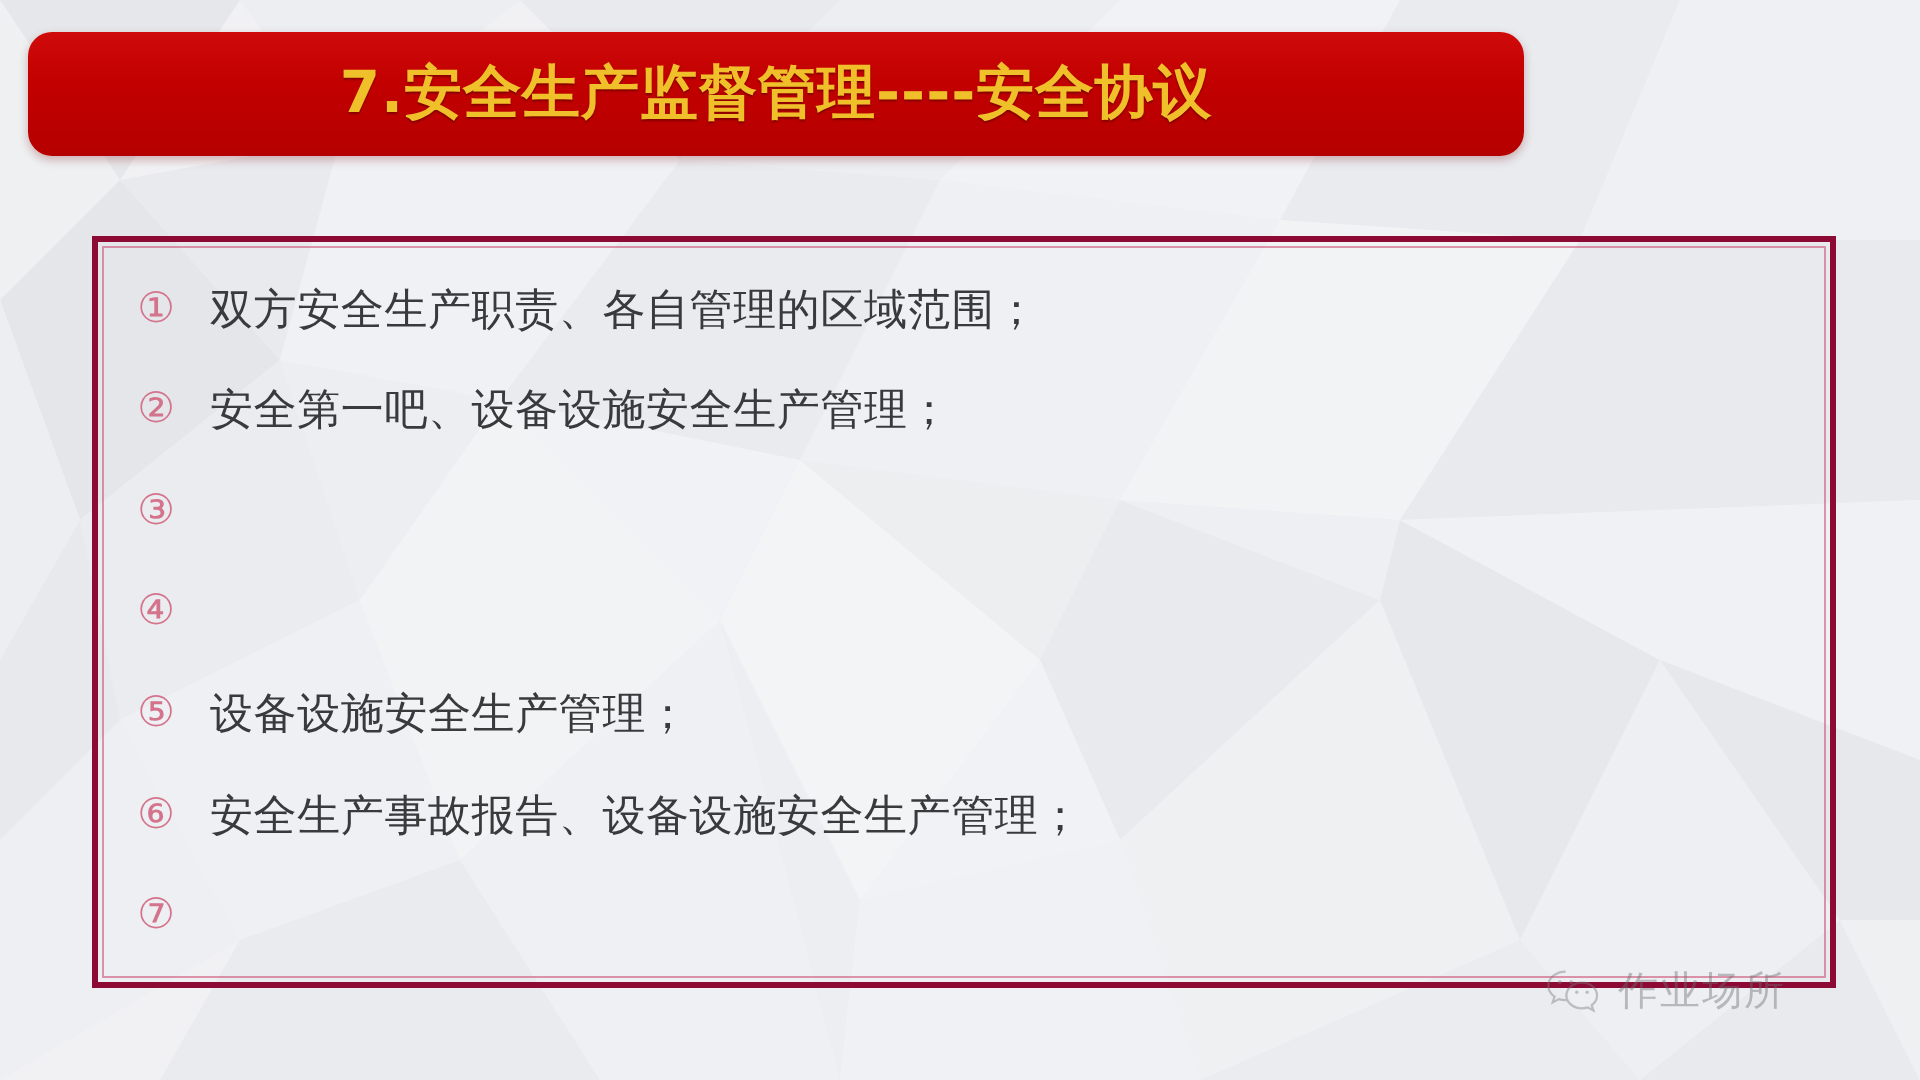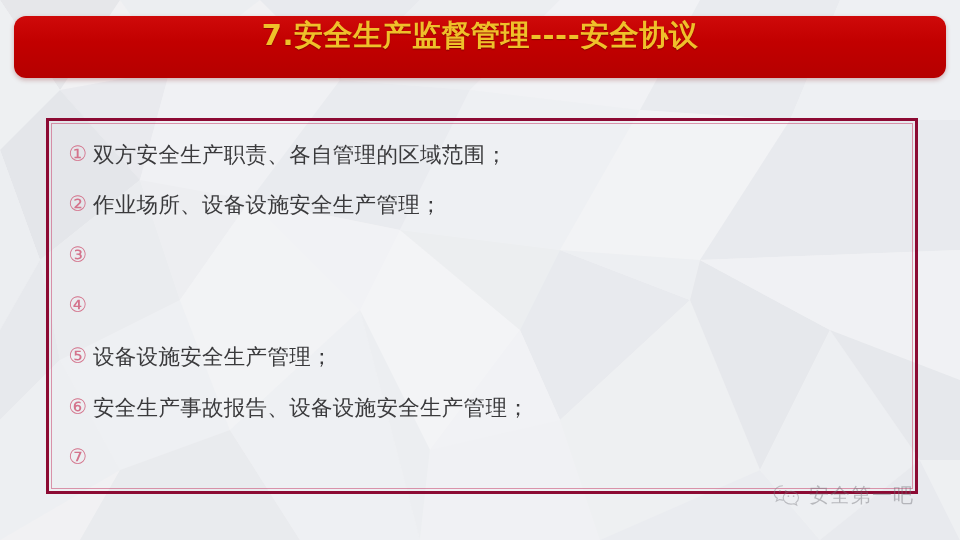--- a/index.html
+++ b/index.html
@@ -29,26 +29,27 @@
     width: 960px;
     height: 540px;
     display: block;
   }
 
   
   #title-banner {
     position: absolute;
     left: 14px;
     top: 16px;
-    width: 932px;
+    width: 748px;
     height: 62px;
     border-radius: 12px;
     background: linear-gradient(180deg, #cf0a0a 0%, #c20000 42%, #b50000 100%);
     box-shadow: 0 2px 5px rgba(120, 0, 0, 0.28);
     display: flex;
+    align-items: center;
     justify-content: center;
   }
   #title-text {
     color: #efc02a;
     font-size: 29px;
     font-weight: bold;
     letter-spacing: 0.5px;
     white-space: nowrap;
     text-shadow: 0 1px 1px rgba(90, 0, 0, 0.55);
     font-family: "DejaVu Sans", "Liberation Sans", sans-serif;
@@ -93,20 +94,21 @@
     flex: 0 0 auto;
     width: 30px;
     text-align: center;
     font-size: 21px;
     color: #d4738c;
     font-family: "DejaVu Sans", "Liberation Sans", sans-serif;
     line-height: 1;
   }
   .item-text {
     flex: 1 1 auto;
+    margin-left: 12px;
     font-size: 21.5px;
     color: #3a3a3c;
     letter-spacing: 0.3px;
     white-space: nowrap;
     font-family: "DejaVu Sans", "Liberation Sans", sans-serif;
   }
 
   
   #watermark {
     position: absolute;
@@ -190,21 +192,21 @@
 
     <div id="item-list">
 
       <div class="list-item">
         <span class="item-marker">①</span>
         <span class="item-text">双方安全生产职责、各自管理的区域范围；</span>
       </div>
 
       <div class="list-item">
         <span class="item-marker">②</span>
-        <span class="item-text">作业场所、设备设施安全生产管理；</span>
+        <span class="item-text">安全第一吧、设备设施安全生产管理；</span>
       </div>
 
       <div class="list-item">
         <span class="item-marker">③</span>
       </div>
 
       <div class="list-item">
         <span class="item-marker">④</span>
       </div>
 
@@ -229,16 +231,16 @@
     <svg id="wechat-icon" viewBox="0 0 34 30">
       <g fill="none" stroke="#7a7a80" stroke-width="1.3">
         <path d="M12.2 3.2C6.6 3.2 2.2 6.9 2.2 11.4c0 2.5 1.4 4.8 3.6 6.3L4.7 21l3.6-1.9c1.2.4 2.5.6 3.9.6.4 0 .8 0 1.2-.06"></path>
         <path d="M21.6 9.6c-5 0-9 3.3-9 7.4s4 7.4 9 7.4c1.2 0 2.3-.2 3.4-.5l3.2 1.7-1-3c1.9-1.35 3.1-3.35 3.1-5.6 0-4.1-4-7.4-8.7-7.4z"></path>
       </g>
       <circle cx="8.8" cy="9.3" r="1.15" fill="#7a7a80"></circle>
       <circle cx="15.4" cy="9.3" r="1.15" fill="#7a7a80"></circle>
       <circle cx="18.6" cy="15.2" r="1" fill="#7a7a80"></circle>
       <circle cx="24.6" cy="15.2" r="1" fill="#7a7a80"></circle>
     </svg>
-    <span id="watermark-text">安全第一吧</span>
+    <span id="watermark-text">作业场所</span>
   </div>
 
 </div>
 
 </body></html>

